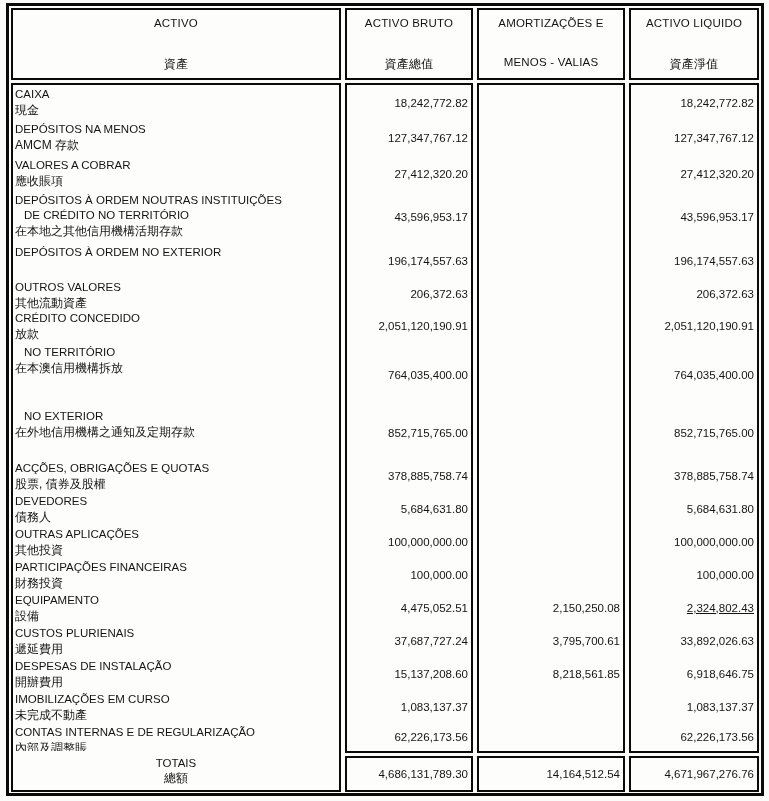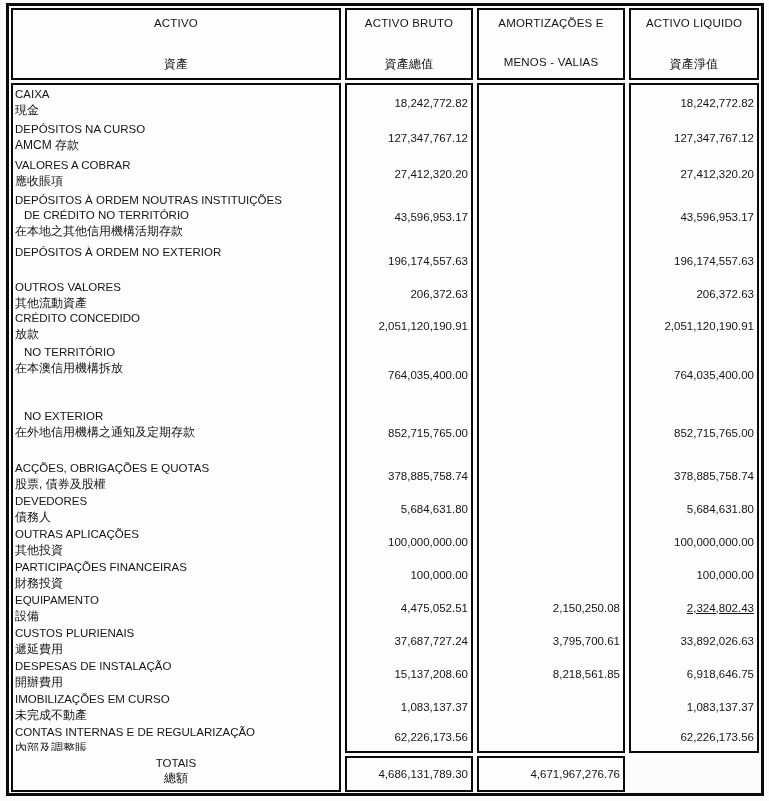--- a/index.html
+++ b/index.html
@@ -92,21 +92,21 @@
         <div class="cn-line">資產淨值</div>
       </div>
 
       <div class="box col1-box">
         <div class="label-rows">
             <div class="label-row" style="height: 35px;">
               <div class="pt-line">CAIXA</div>
               <div class="cn-line">現金</div>
             </div>
             <div class="label-row" style="height: 36px;">
-              <div class="pt-line">DEPÓSITOS NA CURSO</div>
+              <div class="pt-line">DEPÓSITOS NA MENOS</div>
               <div class="cn-line">AMCM 存款</div>
             </div>
             <div class="label-row" style="height: 35px;">
               <div class="pt-line">VALORES A COBRAR</div>
               <div class="cn-line">應收賬項</div>
             </div>
             <div class="label-row" style="height: 52px;">
               <div class="pt-line">DEPÓSITOS À ORDEM NOUTRAS INSTITUIÇÕES</div>
               <div class="pt-line cont">DE CRÉDITO NO TERRITÓRIO</div>
               <div class="cn-line">在本地之其他信用機構活期存款</div>
@@ -228,17 +228,18 @@
           <div class="num-cell" style="height: 33px;">100,000,000.00</div>
           <div class="num-cell" style="height: 33px;">100,000.00</div>
           <div class="num-cell" style="height: 33px; text-decoration: underline;">2,324,802.43</div>
           <div class="num-cell" style="height: 33px;">33,892,026.63</div>
           <div class="num-cell" style="height: 33px;">6,918,646.75</div>
           <div class="num-cell" style="height: 33px;">1,083,137.37</div>
           <div class="num-cell" style="height: 28px;">62,226,173.56</div>
         </div>
 
       <div class="box totals-box">4,686,131,789.30</div>
+      <div class="box totals-box">14,164,512.54</div>
       <div class="box totals-box">4,671,967,276.76</div>
 
     </div>
   </div>
 </div>
 
 </body></html>

